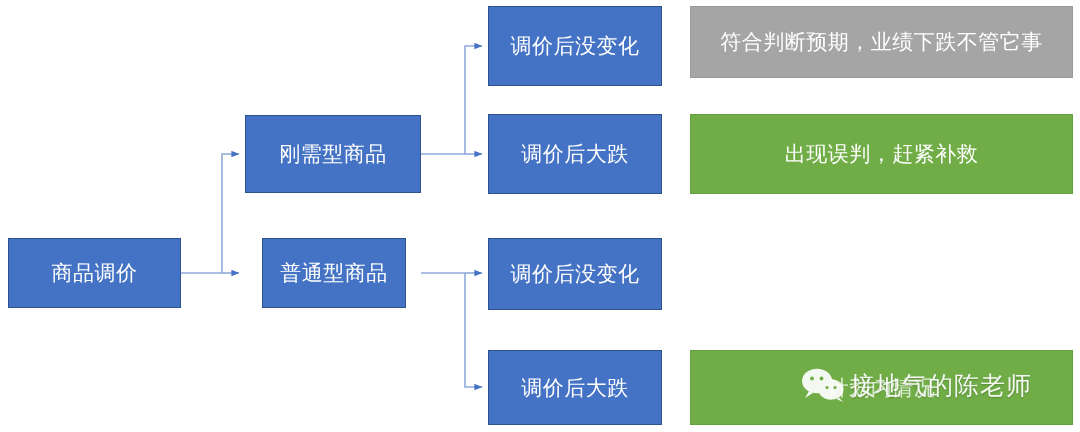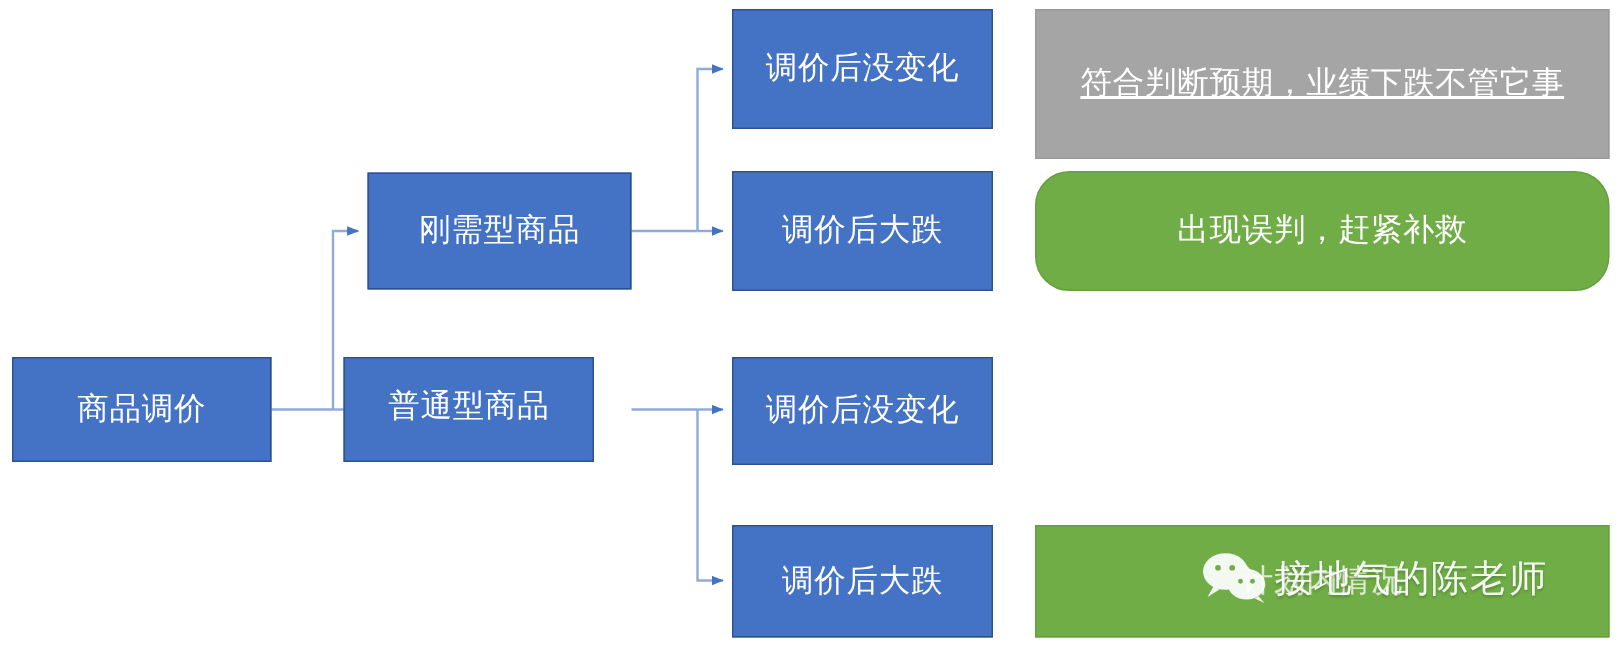--- a/index.html
+++ b/index.html
@@ -68,29 +68,29 @@
     <path class="lk" d="M465,154 L482,154" marker-end="url(#arw)"></path>
 
     <path class="lk" d="M421,273 L465,273"></path>
     <path class="lk" d="M465,273 L482,273" marker-end="url(#arw)"></path>
     <path class="lk" d="M465,273 L465,387 L482,387" marker-end="url(#arw)"></path>
   </svg>
 
   <div class="node blue" style="left:245px;top:115px;width:176px;height:78px;">刚需型商品</div>
 
   <div class="node blue" style="left:8px;top:238px;width:173px;height:70px;">商品调价</div>
-  <div class="node blue" style="left:229px;top:238px;width:167px;height:70px;font-family:Liberation Mono, monospace;">普通型商品</div>
+  <div class="node blue" style="left:262px;top:238px;width:144px;height:70px;">普通型商品</div>
 
   <div class="node blue" style="left:488px;top:6px;width:174px;height:80px;">调价后没变化</div>
   <div class="node blue" style="left:488px;top:114px;width:174px;height:80px;">调价后大跌</div>
   <div class="node blue" style="left:488px;top:238px;width:174px;height:72px;">调价后没变化</div>
   <div class="node blue" style="left:488px;top:350px;width:174px;height:75px;">调价后大跌</div>
 
-  <div class="node gray" style="left:690px;top:6px;width:383px;height:100px;text-decoration:underline;">符合判断预期，业绩下跌不管它事</div>
-  <div class="node green" style="left:690px;top:114px;width:383px;height:80px;border-radius:23px;">出现误判，赶紧补救</div>
+  <div class="node gray" style="left:690px;top:6px;width:383px;height:72px;">符合判断预期，业绩下跌不管它事</div>
+  <div class="node green" style="left:690px;top:114px;width:383px;height:80px;">出现误判，赶紧补救</div>
   <div class="node green" style="left:690px;top:350px;width:383px;height:75px;">
     <span style="opacity:.75">计划内情况</span>
   </div>
 
   <div id="watermark" style="left:800px;top:368px;">
     <span class="wm-logo">
       <svg width="46" height="34" viewBox="0 0 46 34">
         <ellipse cx="17" cy="13" rx="15" ry="12.2" fill="#ffffff"></ellipse>
         <path d="M9,23 L5,30 L13,25 z" fill="#ffffff"></path>
         <circle cx="12" cy="10.5" r="1.9" fill="#70ad47"></circle>

